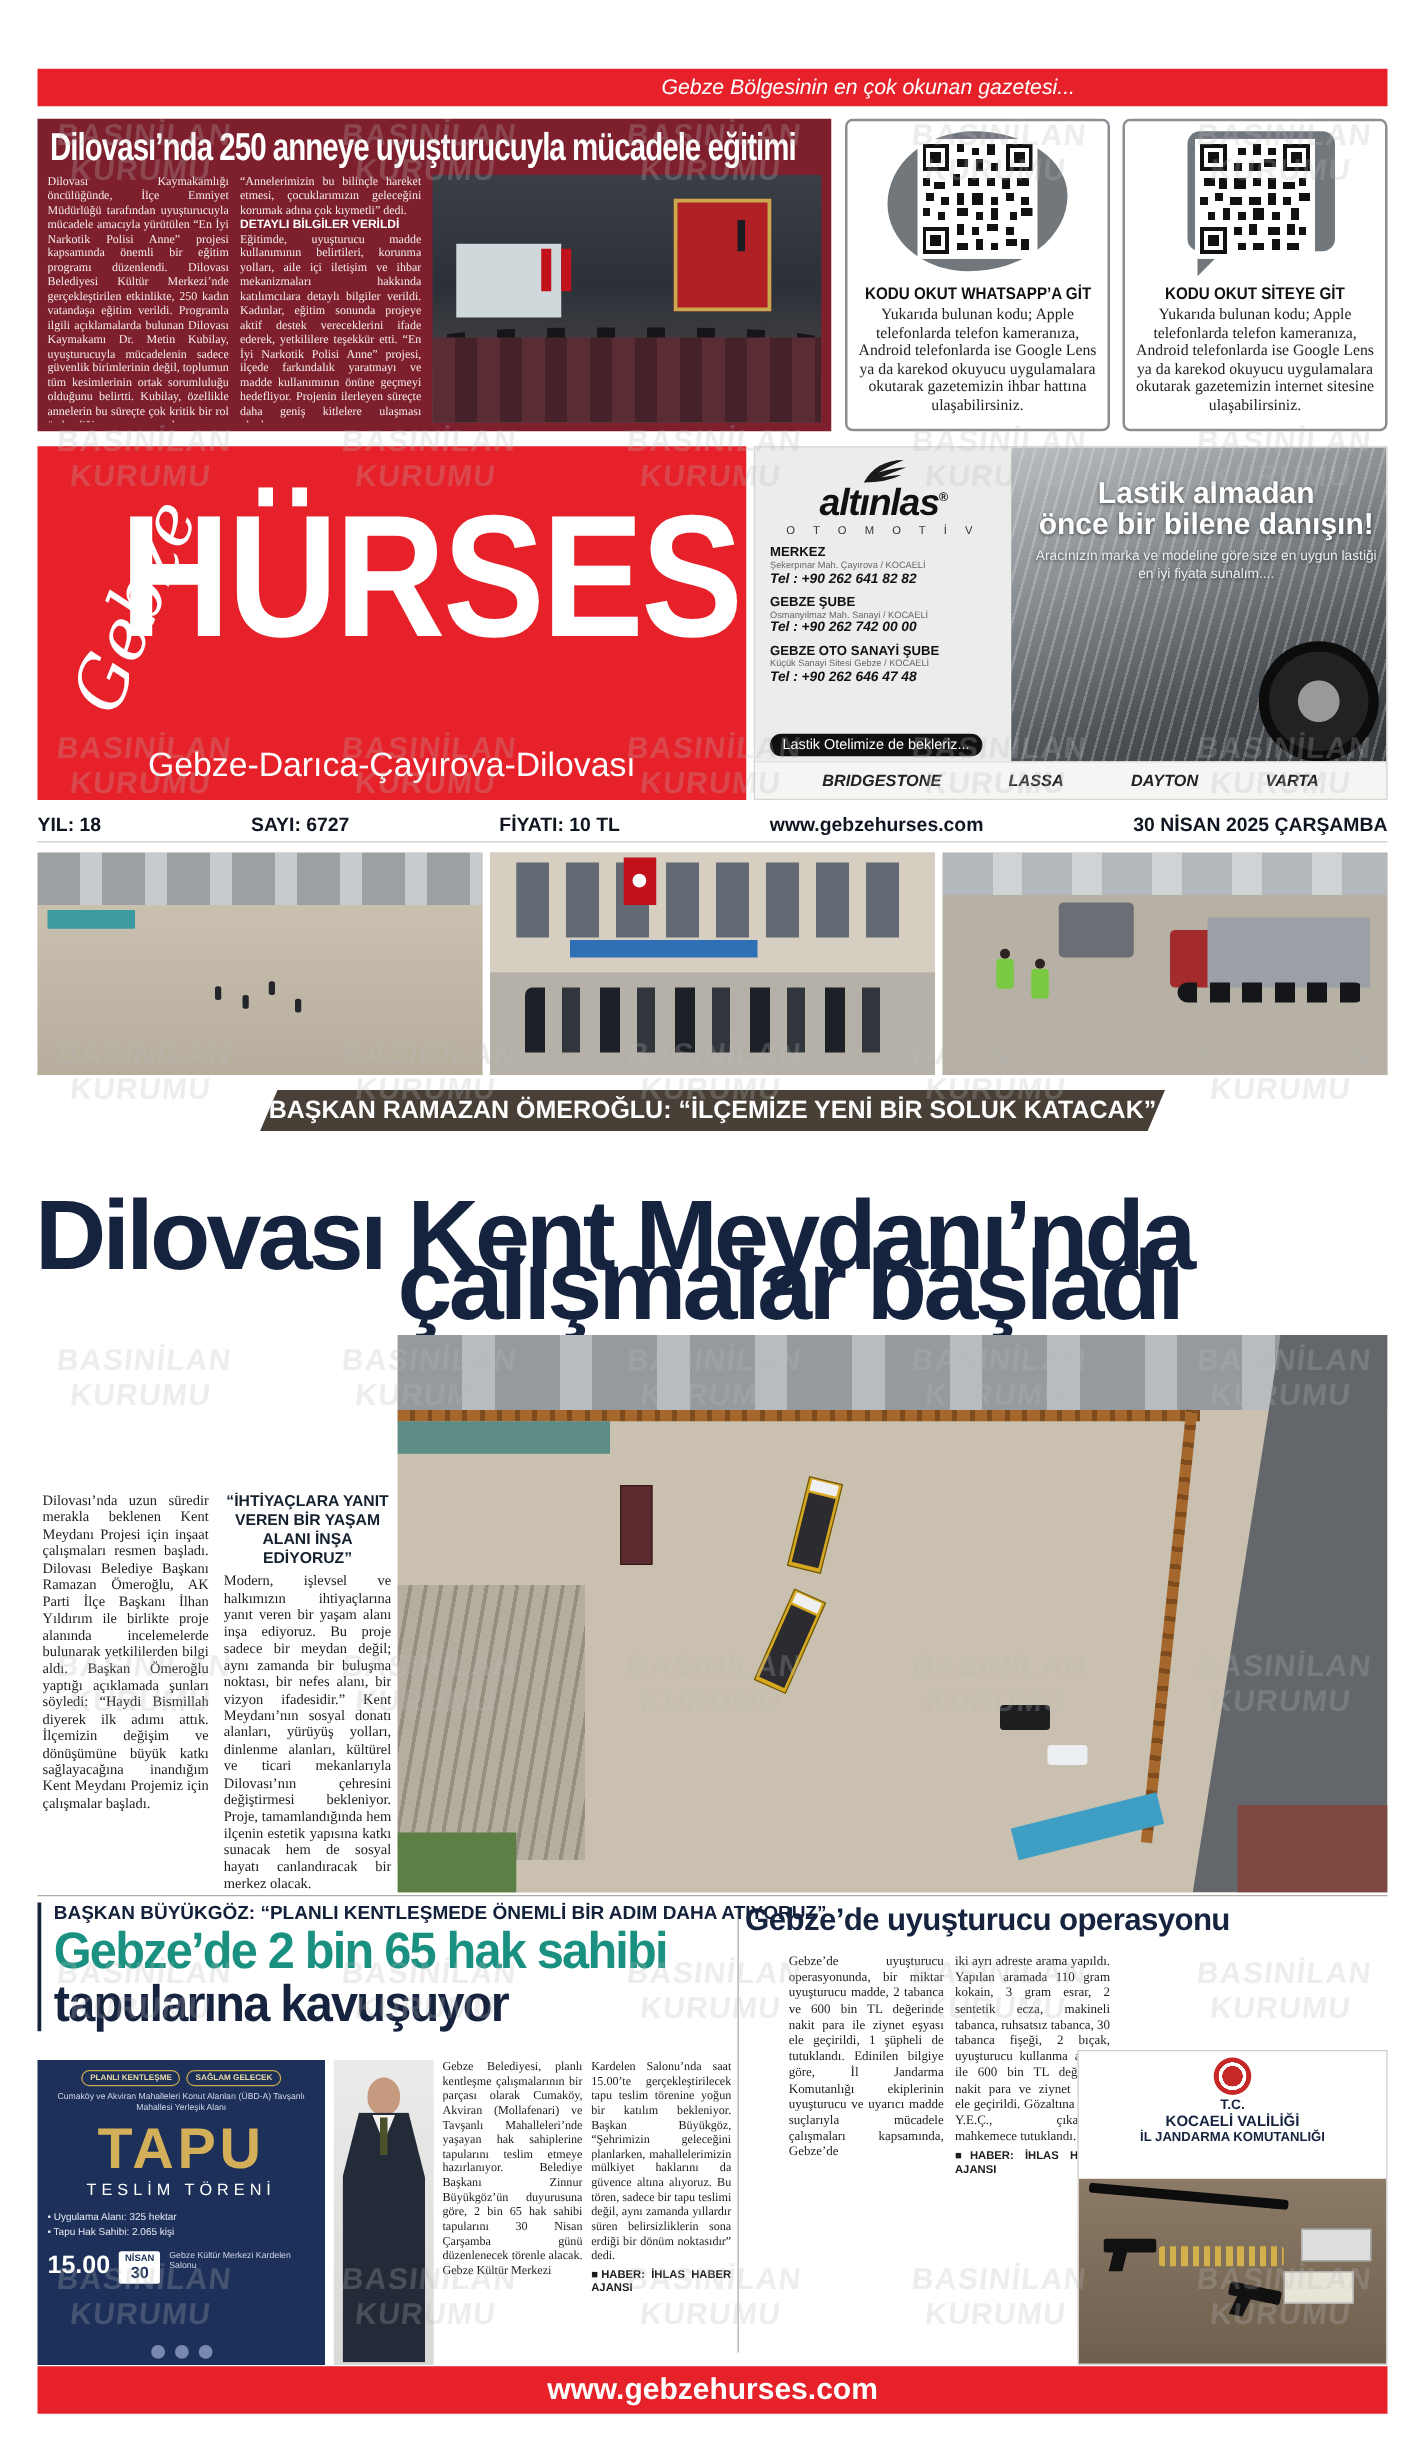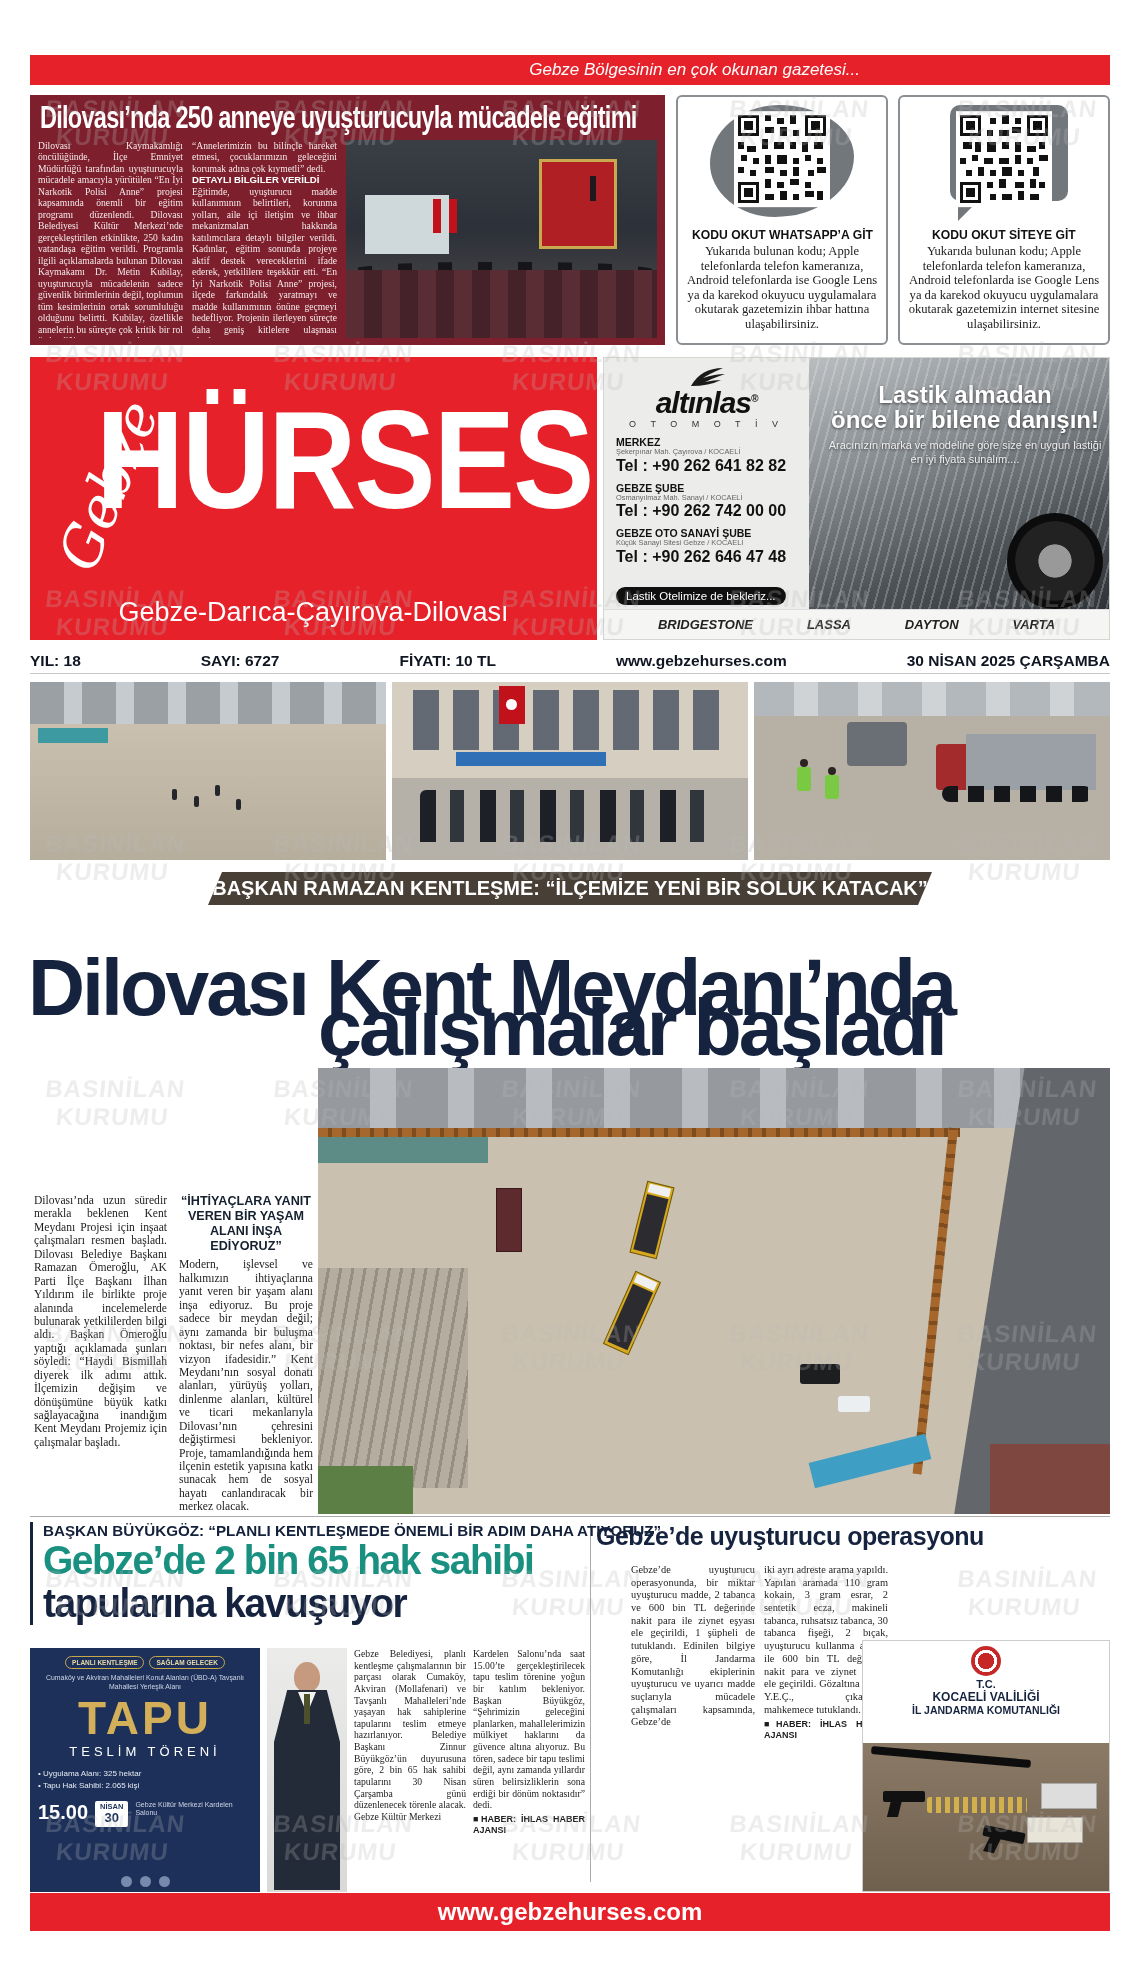--- a/index.html
+++ b/index.html
@@ -49,21 +49,21 @@
 
   
   .ad{position:absolute;left:603px;top:357px;width:507px;height:283px;background:#e9e9e7;overflow:hidden;border:1px solid #d5d5d2;box-sizing:border-box;}
   .ad-left{position:absolute;left:0;top:0;width:205px;height:253px;background:#ececea;padding:8px 12px;box-sizing:border-box;}
   .ad-wing{display:block;margin:0 auto;}
   .ad-logo{font-style:italic;font-weight:bold;font-size:30px;color:#111;letter-spacing:-1px;text-align:center;line-height:1;}
   .ad-logo sup{font-size:10px;}
   .ad-logo-sub{text-align:center;font-size:9px;letter-spacing:6px;color:#333;margin-top:1px;}
   .ad-addr-label{font-weight:bold;font-size:10.5px;margin-top:7px;color:#111;}
   .ad-addr{font-size:7.4px;color:#666;line-height:1.15;}
-  .ad-tel{font-weight:bold;font-size:16px;color:#111;}
+  .ad-tel{font-weight:bold;font-size:11px;color:#111;font-style:italic;}
   .ad-pill{position:absolute;left:12px;bottom:34px;background:#101010;color:#fff;border-radius:12px;padding:3px 10px;font-weight:normal;font-size:11.5px;z-index:2;}
   .ad-right{position:absolute;left:205px;top:0;right:0;height:253px;background:linear-gradient(160deg,#b9bdc0 0%,#888d91 35%,#4e5358 70%,#2f3337 100%);overflow:hidden;}
   .ad-snow{position:absolute;inset:0;background:repeating-linear-gradient(105deg,rgba(255,255,255,.22) 0 2px,transparent 2px 9px);}
   .ad-slogan{position:absolute;right:6px;top:24px;width:276px;text-align:center;color:#fff;font-weight:bold;font-size:24px;line-height:1.05;text-shadow:0 1px 3px rgba(0,0,0,.6);}
   .ad-slogan-sub{font-size:11px;font-weight:normal;margin-top:7px;color:#eee;line-height:1.25;}
   .tire{position:absolute;right:6px;bottom:2px;width:96px;height:96px;border-radius:50%;background:radial-gradient(circle at 50% 50%,#999 0 24%,#222 25% 58%,#0c0c0c 59% 100%);}
   .ad-brands{position:absolute;left:0;right:0;bottom:0;height:29px;background:#f5f5f3;display:flex;align-items:center;justify-content:space-evenly;border-top:1px solid #ddd;}
   .brand{font-weight:bold;font-style:italic;font-size:13px;color:#222;}
 
   
@@ -320,21 +320,21 @@
       <div class="p3-exc-cab"></div>
       <div class="p3-truck-cab"></div>
       <div class="p3-truck"></div>
       <div class="p3-wheels"></div>
       <div class="vest" style="left:12%;top:48%;"></div>
       <div class="vest" style="left:20%;top:52%;"></div>
     </div>
   </div>
 
   <div class="ribbon">
-    <span>BAŞKAN RAMAZAN KENTLEŞME: “İLÇEMİZE YENİ BİR SOLUK KATACAK”</span>
+    <span>BAŞKAN RAMAZAN ÖMEROĞLU: “İLÇEMİZE YENİ BİR SOLUK KATACAK”</span>
   </div>
   <h2 class="head1">Dilovası Kent Meydanı’nda</h2>
   <h2 class="head2">çalışmalar başladı</h2>
 
   <div class="main-photo">
     <div class="mp-top"></div>
     <div class="mp-road"></div>
     <div class="mp-fence"></div>
     <div class="mp-fence-r"></div>
     <div class="mp-wall"></div>

